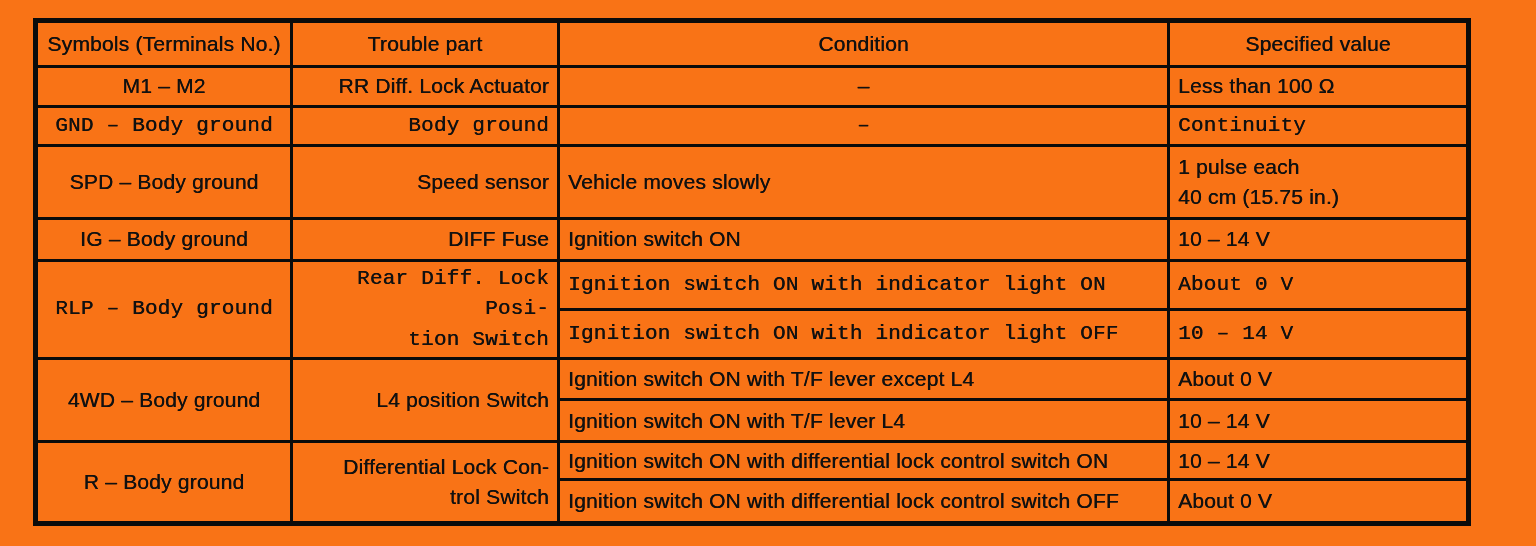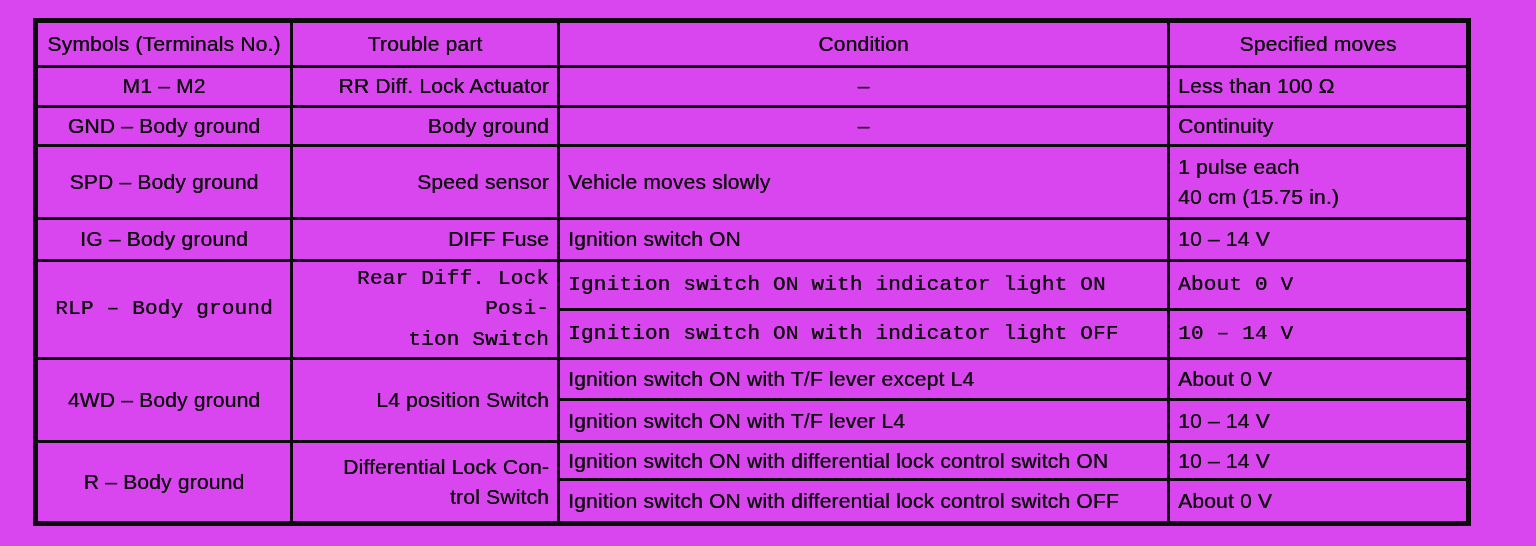--- a/index.html
+++ b/index.html
@@ -8,21 +8,21 @@
     background: #ffffff;
     width: 1536px;
     height: 546px;
     overflow: hidden;
     font-family: "Liberation Sans", sans-serif;
   }
   .page {
     position: relative;
     width: 1536px;
     height: 546px;
-    background: #d946ef;
+    background: #f97316;
   }
   table.spec-table {
     position: absolute;
     left: 33px;
     top: 18px;
     width: 1433px;
     border-collapse: collapse;
     table-layout: fixed;
     border: 5px solid #0b0b0b;
     color: #111111;
@@ -45,21 +45,21 @@
     height: 38px;
   }
   td.c-sym  { text-align: center; }
   td.c-trb  { text-align: right; padding-left: 12px; }
   td.c-cond { text-align: left; padding-left: 10px; }
   td.c-val  { text-align: left; padding-left: 10px; }
   td.center { text-align: center; }
 
   tr.h-hdr  { height: 44px; }
   tr.h-r0   { height: 40px; }
-  tr.h-r1   { height: 39px; }
+  tr.h-r1   { height: 39px; font-family: Liberation Mono, monospace; }
   tr.h-r2   { height: 73px; }
   tr.h-r3   { height: 42px; }
   tr.h-s0   { height: 38px; font-family: Liberation Mono, monospace; }
   tr.h-s1   { height: 39px; font-family: Liberation Mono, monospace; }
   tr.h-s2   { height: 41px; }
   tr.h-s3   { height: 42px; }
   tr.h-s4   { height: 38px; }
   tr.h-s5   { height: 44px; }
 </style>
 </head>
@@ -71,21 +71,21 @@
       <col style="width:256px">
       <col style="width:267px">
       <col style="width:610px">
       <col style="width:300px">
     </colgroup>
     <thead>
       <tr class="h-hdr">
         <th>Symbols (Terminals No.)</th>
         <th>Trouble part</th>
         <th>Condition</th>
-        <th>Specified moves</th>
+        <th>Specified value</th>
       </tr>
     </thead>
     <tbody>
       <tr class="h-r0">
         <td class="c-sym">M1 – M2</td>
         <td class="c-trb">RR Diff. Lock Actuator</td>
         <td class="c-cond center">–</td>
         <td class="c-val">Less than 100 Ω</td>
       </tr>
       <tr class="h-r1">

